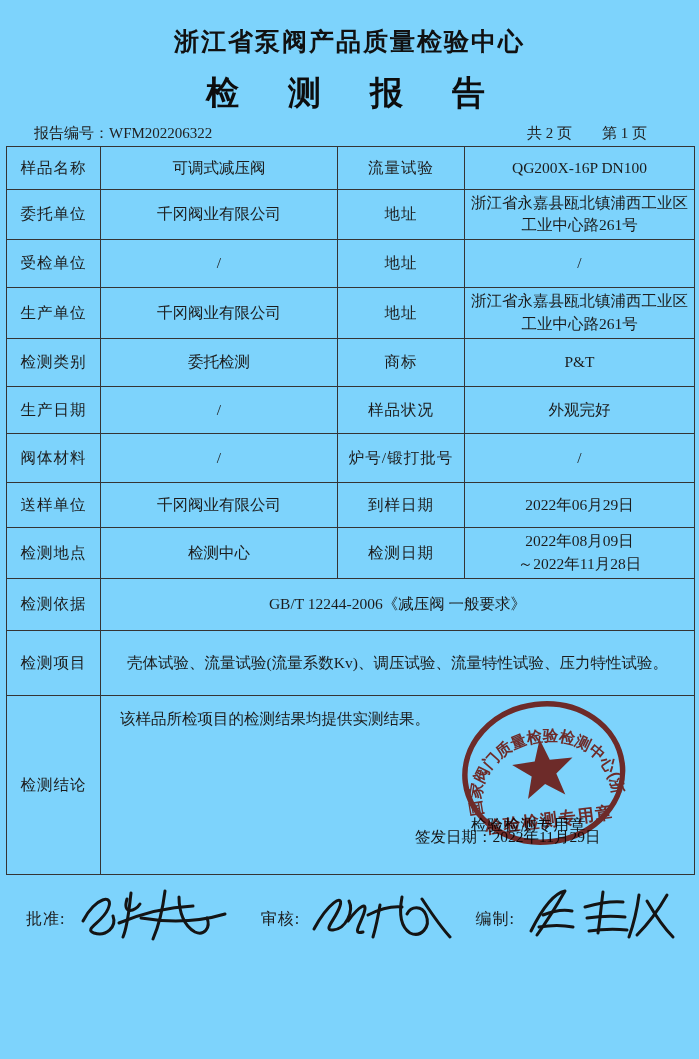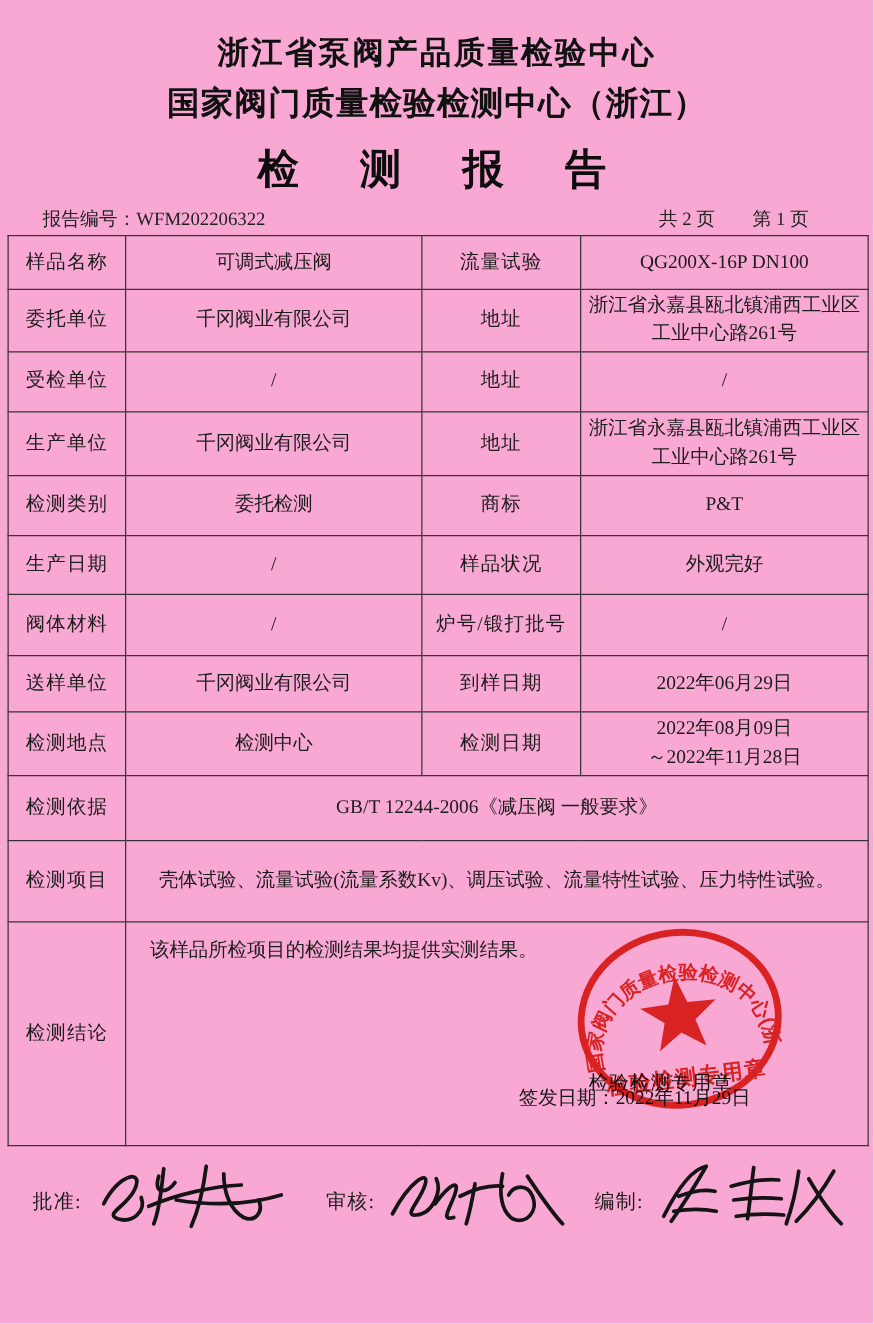--- a/index.html
+++ b/index.html
@@ -2,21 +2,21 @@
 <html><head>
 <meta charset="utf-8">
 <style>
   html,body{margin:0;padding:0;background:#ffffff;}
   body{
     width:699px;height:1059px;
     font-family:"Liberation Serif","DejaVu Serif",serif;
     color:#1c1c1c;
     -webkit-font-smoothing:antialiased;
   }
-  .page{position:relative;width:699px;height:1059px;background:#f9a8d4;overflow:hidden;}
+  .page{position:relative;width:699px;height:1059px;background:#7dd3fc;overflow:hidden;}
 
   
   .hdr{text-align:center;}
   .org1{
     padding-top:25px;
     font-family:"Liberation Sans","DejaVu Sans",sans-serif;
     font-weight:bold;font-size:25px;letter-spacing:2px;color:#111;
   }
   .org2{
     margin-top:7px;
@@ -77,21 +77,20 @@
   .sig-group svg{display:block;margin-left:2px;}
   .sig-stroke{fill:none;stroke:#141414;stroke-width:3;stroke-linecap:round;stroke-linejoin:round;}
 </style>
 </head>
 <body>
 
 <div class="page">
 
   <div class="hdr">
     <div class="org1">浙江省泵阀产品质量检验中心</div>
-    <div class="org2">国家阀门质量检验检测中心（浙江）</div>
     <div class="report-title">检　测　报　告</div>
     <div class="meta-row">
       <span>报告编号：WFM202206322</span>
       <span>共 2 页　　第 1 页</span>
     </div>
   </div>
 
   <table class="rpt">
     <colgroup>
         <col style="width:94px">

